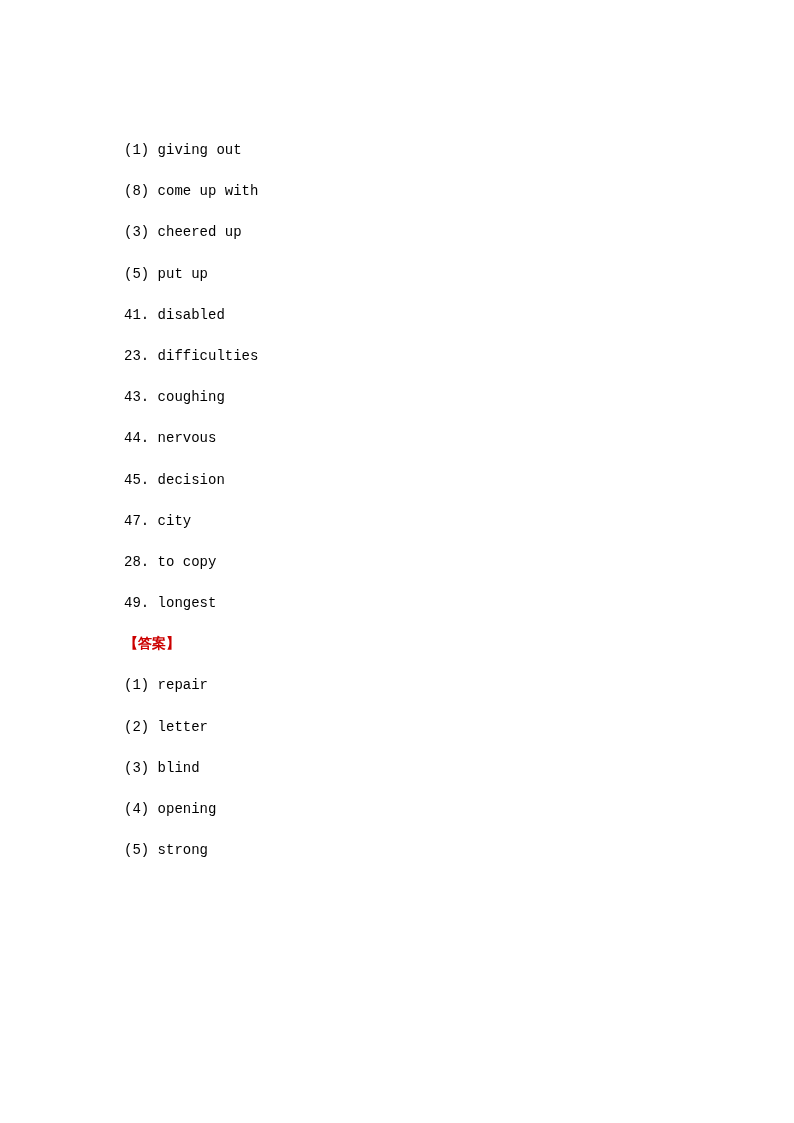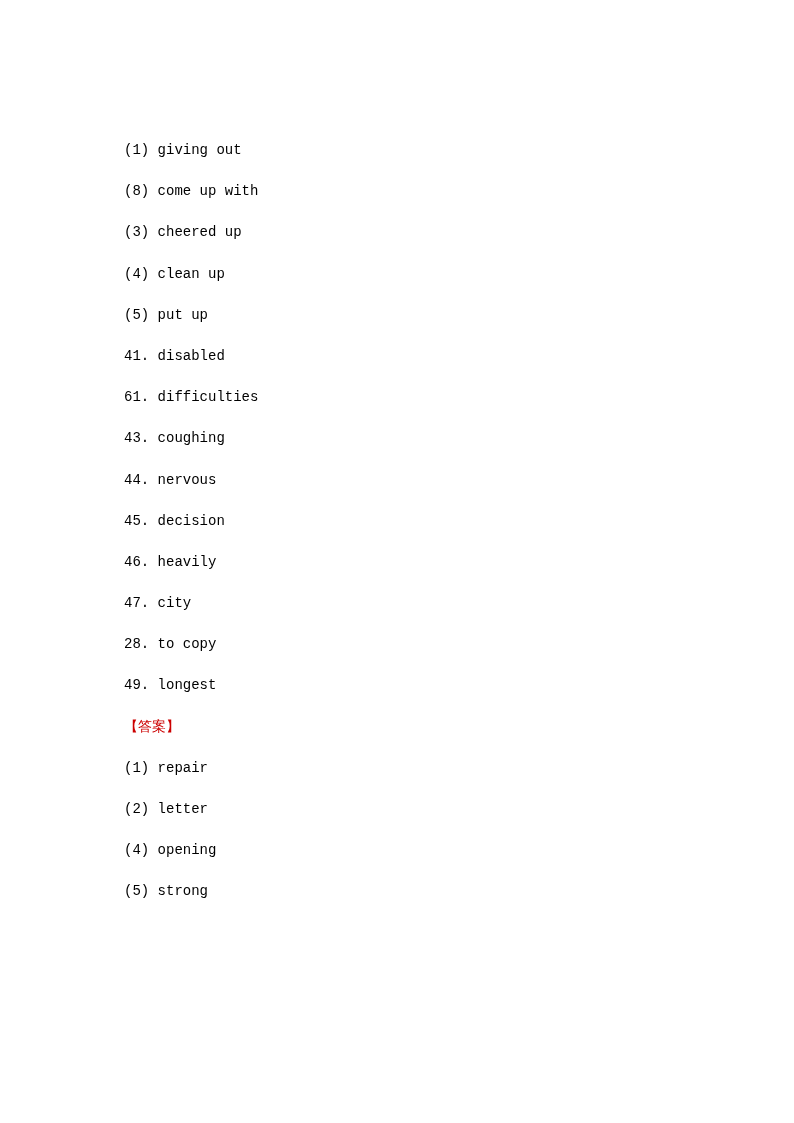--- a/index.html
+++ b/index.html
@@ -24,29 +24,28 @@
       white-space: pre;
     }
   </style>
 </head>
 <body>
 
 <div class="content">
 <span class="line">(1) giving out</span>
     <span class="line">(8) come up with</span>
     <span class="line">(3) cheered up</span>
-    <span class="line">(4) clean up</span>
     <span class="line">(5) put up</span>
     <span class="line">41. disabled</span>
-    <span class="line">61. difficulties</span>
+    <span class="line">23. difficulties</span>
     <span class="line">43. coughing</span>
     <span class="line">44. nervous</span>
     <span class="line">45. decision</span>
-    <span class="line">46. heavily</span>
     <span class="line">47. city</span>
     <span class="line">28. to copy</span>
     <span class="line">49. longest</span>
-    <span class="line" style="font-weight: normal; color: rgb(204, 0, 0);">【答案】</span>
+    <span class="line" style="font-weight: bold; color: rgb(204, 0, 0);">【答案】</span>
     <span class="line">(1) repair</span>
     <span class="line">(2) letter</span>
+    <span class="line">(3) blind</span>
     <span class="line">(4) opening</span>
     <span class="line">(5) strong</span>
   </div>
 
 </body></html>

